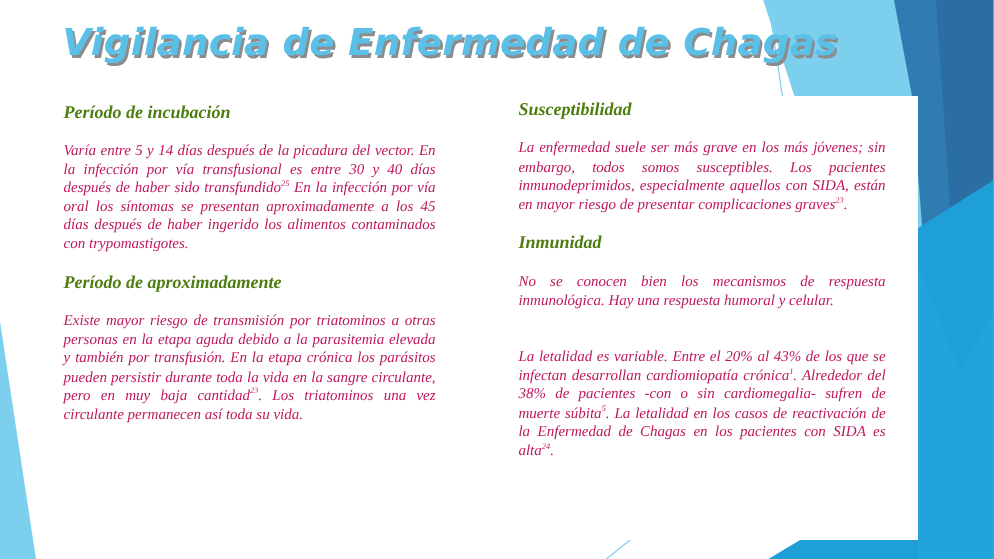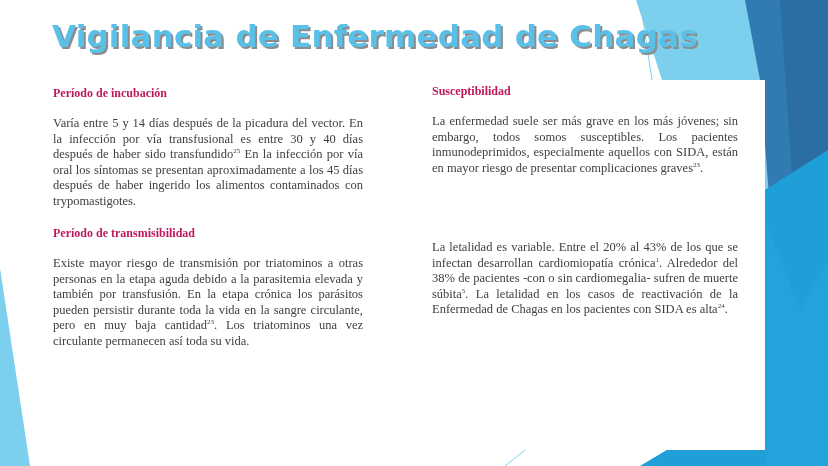--- a/index.html
+++ b/index.html
@@ -1,37 +1,37 @@
 <!DOCTYPE html>
 <html><head>
 <meta charset="utf-8">
 <style>
   html, body { margin:0; padding:0; }
   body { width:828px; height:466px; overflow:hidden; background:#ffffff; position:relative; font-family:"Liberation Serif","DejaVu Serif",serif; }
-  .slide { position:absolute; left:0; top:0; width:828px; height:466px; background:#ffffff; overflow:hidden; }
+  .slide { position:absolute; left:0; top:0; width:828px; height:466px; background:#ffffff; overflow:hidden;font-style:italic; }
   .deco { position:absolute; left:0; top:0; }
   .title {
     position:absolute; left:52px; top:18px; margin:0;
     font-family:"DejaVu Sans","Liberation Sans",sans-serif; font-weight:bold;
     font-size:31px; letter-spacing:0.2px; color:#5bc0e8;
     text-shadow: 2px 2px 0 #8c8c8c;
     white-space:nowrap;
   }
   .panel-right {
     position:absolute; left:443px; top:80px; width:322px; height:370px; background:#ffffff;
   }
   .col { position:absolute; }
   .col-left { left:53px; top:86px; width:310px; }
   .col-right { left:432px; top:84px; width:306px; }
   h2.section {
-    margin:0; font-size:12px; font-weight:bold; color:#be185d;
+    margin:0; font-size:15px; font-weight:bold; color:#4d7c0f;
     font-family:"Liberation Serif","DejaVu Serif",serif;
   }
   p.body {
-    margin:0; font-size:12.5px; line-height:15.5px; color:#404040;
+    margin:0; font-size:12.5px; line-height:15.5px; color:#be185d;
     text-align:justify; text-align-last:left;
     font-family:"Liberation Serif","DejaVu Serif",serif;
   }
   sup { font-size:7px; line-height:0; }
   .gap-h { height:15px; }
   .gap-s { height:17px; }
 </style>
 </head>
 <body>
 
@@ -55,29 +55,31 @@
 
   <div class="panel-right"></div>
 
   <h1 class="title">Vigilancia de Enfermedad de Chagas</h1>
 
   <div class="col col-left">
     <h2 class="section">Período de incubación</h2>
     <div class="gap-h"></div>
     <p class="body"><span>Varía entre 5 y 14 días después de la picadura del vector. En la infección por vía transfusional es entre 30 y 40 días después de haber sido transfundido</span><sup>25</sup><span> En la infección por vía oral los síntomas se presentan aproximadamente a los 45 días después de haber ingerido los alimentos contaminados con trypomastigotes.</span></p>
     <div class="gap-s"></div>
-    <h2 class="section">Período de transmisibilidad</h2>
+    <h2 class="section">Período de aproximadamente</h2>
     <div class="gap-h"></div>
     <p class="body"><span>Existe mayor riesgo de transmisión por triatominos a otras personas en la etapa aguda debido a la parasitemia elevada y también por transfusión. En la etapa crónica los parásitos pueden persistir durante toda la vida en la sangre circulante, pero en muy baja cantidad</span><sup>23</sup><span>. Los triatominos una vez circulante permanecen así toda su vida.</span></p>
   </div>
 
   <div class="col col-right">
     <h2 class="section">Susceptibilidad</h2>
     <div class="gap-h"></div>
     <p class="body"><span>La enfermedad suele ser más grave en los más jóvenes; sin embargo, todos somos susceptibles. Los pacientes inmunodeprimidos, especialmente aquellos con SIDA, están en mayor riesgo de presentar complicaciones graves</span><sup>23</sup><span>.</span></p>
     <div class="gap-s"></div>
+    <h2 class="section">Inmunidad</h2>
     <div class="gap-h"></div>
+    <p class="body">No se conocen bien los mecanismos de respuesta inmunológica. Hay una respuesta humoral y celular.</p>
     <div class="gap-s"></div>
     <div class="gap-h"></div>
     <p class="body"><span>La letalidad es variable. Entre el 20% al 43% de los que se infectan desarrollan cardiomiopatía crónica</span><sup>1</sup><span>. Alrededor del 38% de pacientes -con o sin cardiomegalia- sufren de muerte súbita</span><sup>5</sup><span>. La letalidad en los casos de reactivación de la Enfermedad de Chagas en los pacientes con SIDA es alta</span><sup>24</sup><span>.</span></p>
   </div>
 
 </div>
 
 </body></html>

